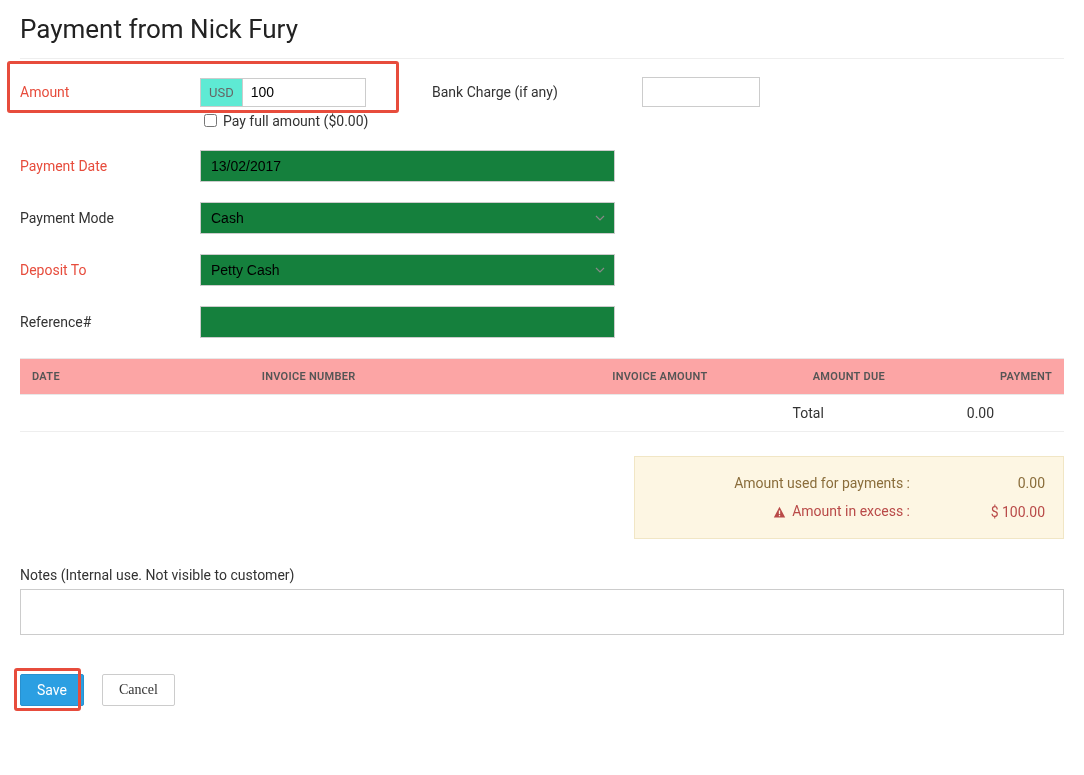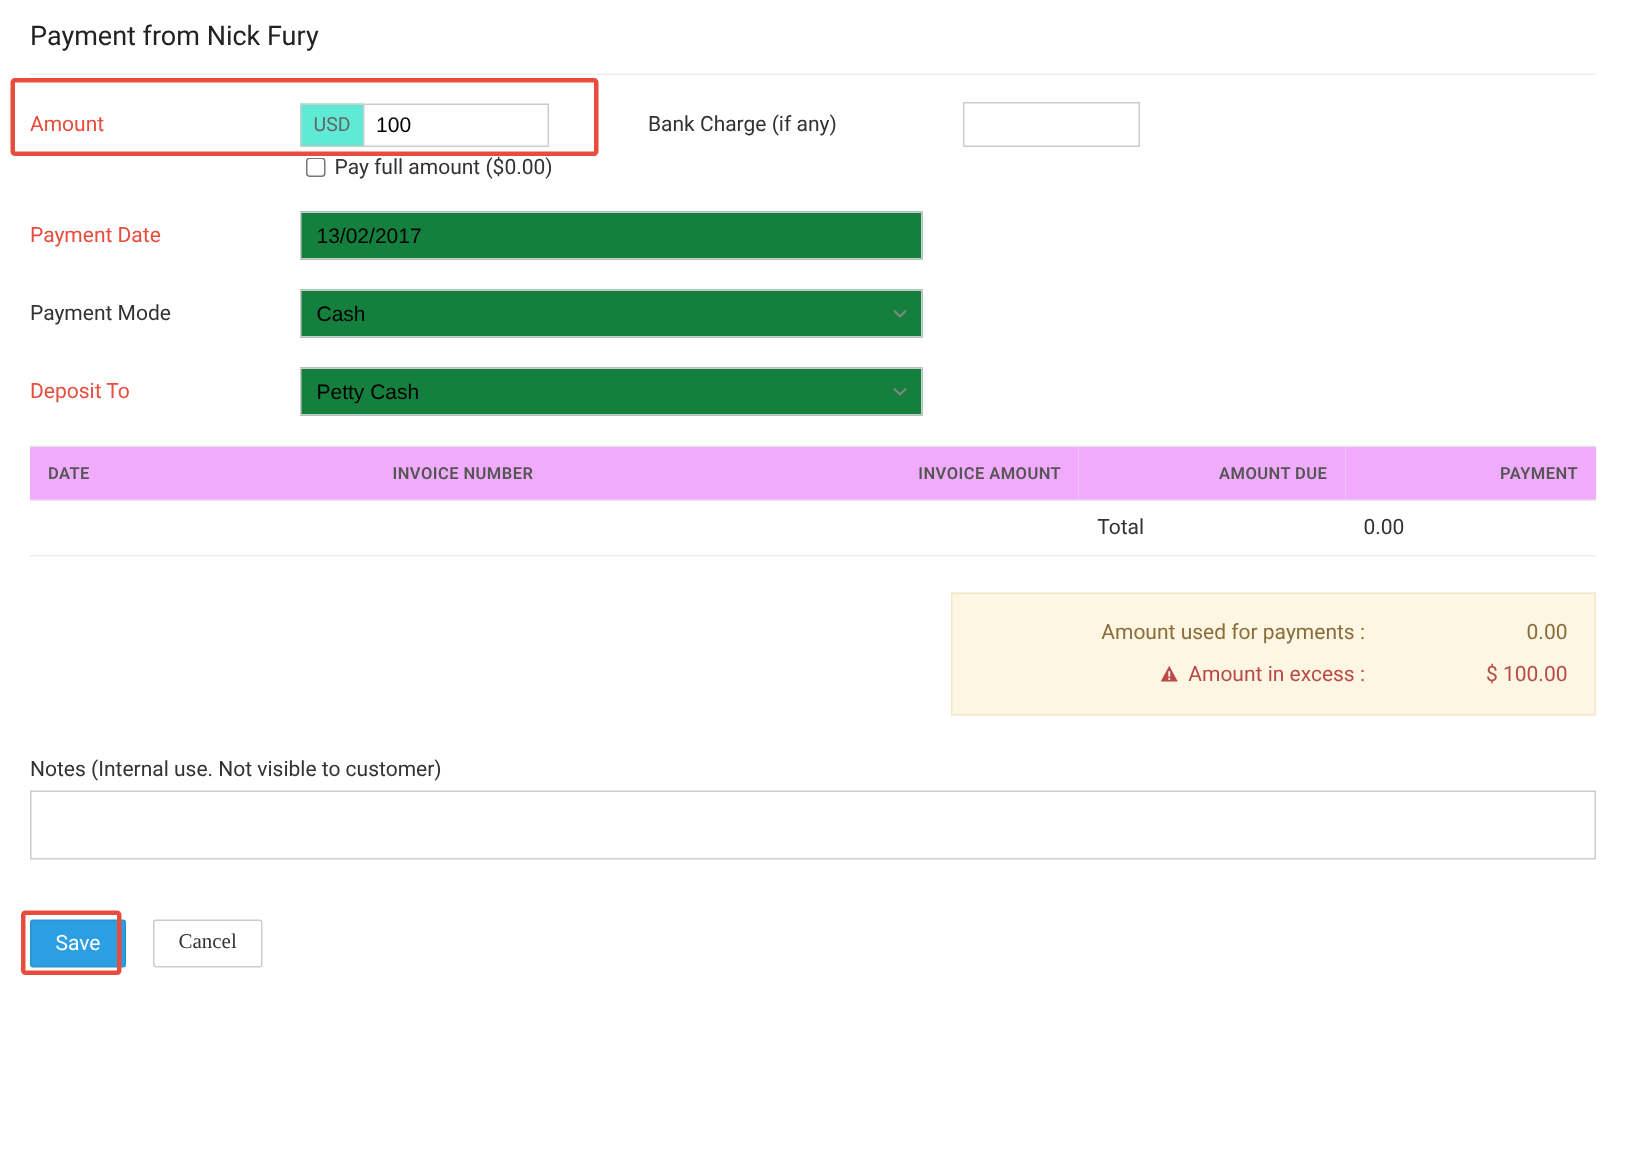--- a/index.html
+++ b/index.html
@@ -5,21 +5,21 @@
   * { box-sizing: border-box; }
   body {
     margin: 0;
     font-family: -apple-system, BlinkMacSystemFont, "Segoe UI", Roboto, "Helvetica Neue", Arial, sans-serif;
     font-size: 14px;
     color: #333;
     background: #fff;
     padding: 0 20px 30px 20px;
   }
   .page-title {
-    font-size: 18px;
+    font-size: 26px;
     font-weight: 400;
     color: #222;
     margin: 14px 0 14px 0;
   }
   .divider {
     border-top: 1px solid #eee;
     margin: 0 0 18px 0;
   }
   .form-grid { display: block; }
   .form-row {
@@ -118,37 +118,37 @@
     transform: translateY(-50%);
     pointer-events: none;
   }
   .chevron svg { display: block; }
   table.invoice-table {
     width: 100%;
     border-collapse: collapse;
     margin-top: 0;
   }
   table.invoice-table thead th {
-    background: #f0abfc;
+    background: #fca5a5;
     border-top: 1px solid #e8e8e8;
     border-bottom: 1px solid #e8e8e8;
     font-size: 11px;
     font-weight: 600;
     color: #555;
     text-align: left;
     padding: 11px 12px;
     letter-spacing: 0.3px;
   }
   table.invoice-table thead th.right { text-align: right; }
   table.invoice-table tbody td {
     padding: 10px 12px;
     border-bottom: 1px solid #eee;
     font-size: 14px;
   }
-  table.invoice-table tbody td.right { text-align: left; }
+  table.invoice-table tbody td.right { text-align: center; }
   .total-row td { font-weight: 400; }
   .summary-box {
     margin-top: 24px;
     margin-left: auto;
     width: 430px;
     background: #fdf6e3;
     border: 1px solid #f1e6c5;
     padding: 18px 18px;
   }
   .summary-line {
@@ -275,20 +275,24 @@
     <div class="select-wrap">
       <input class="select-input" type="text" readonly="" value="Petty Cash" style="">
       <span class="chevron">
         <svg width="10" height="10" viewBox="0 0 10 10">
             <path d="M1 3 L5 7 L9 3" fill="none" stroke="#888" stroke-width="1.2"></path>
           </svg>
       </span>
     </div>
   </div>
 
+  <div class="form-row">
+    <div class="form-label">Reference#</div>
+    <input class="text-input" type="text" value="" style="">
+  </div>
 
 </div>
 
 <table class="invoice-table">
   <thead>
     <tr>
       <th style="width:22%">DATE</th>
       <th style="width:28%">INVOICE NUMBER</th>
       <th class="right" style="width:17%">INVOICE AMOUNT</th>
       <th class="right" style="width:17%">AMOUNT DUE</th>

